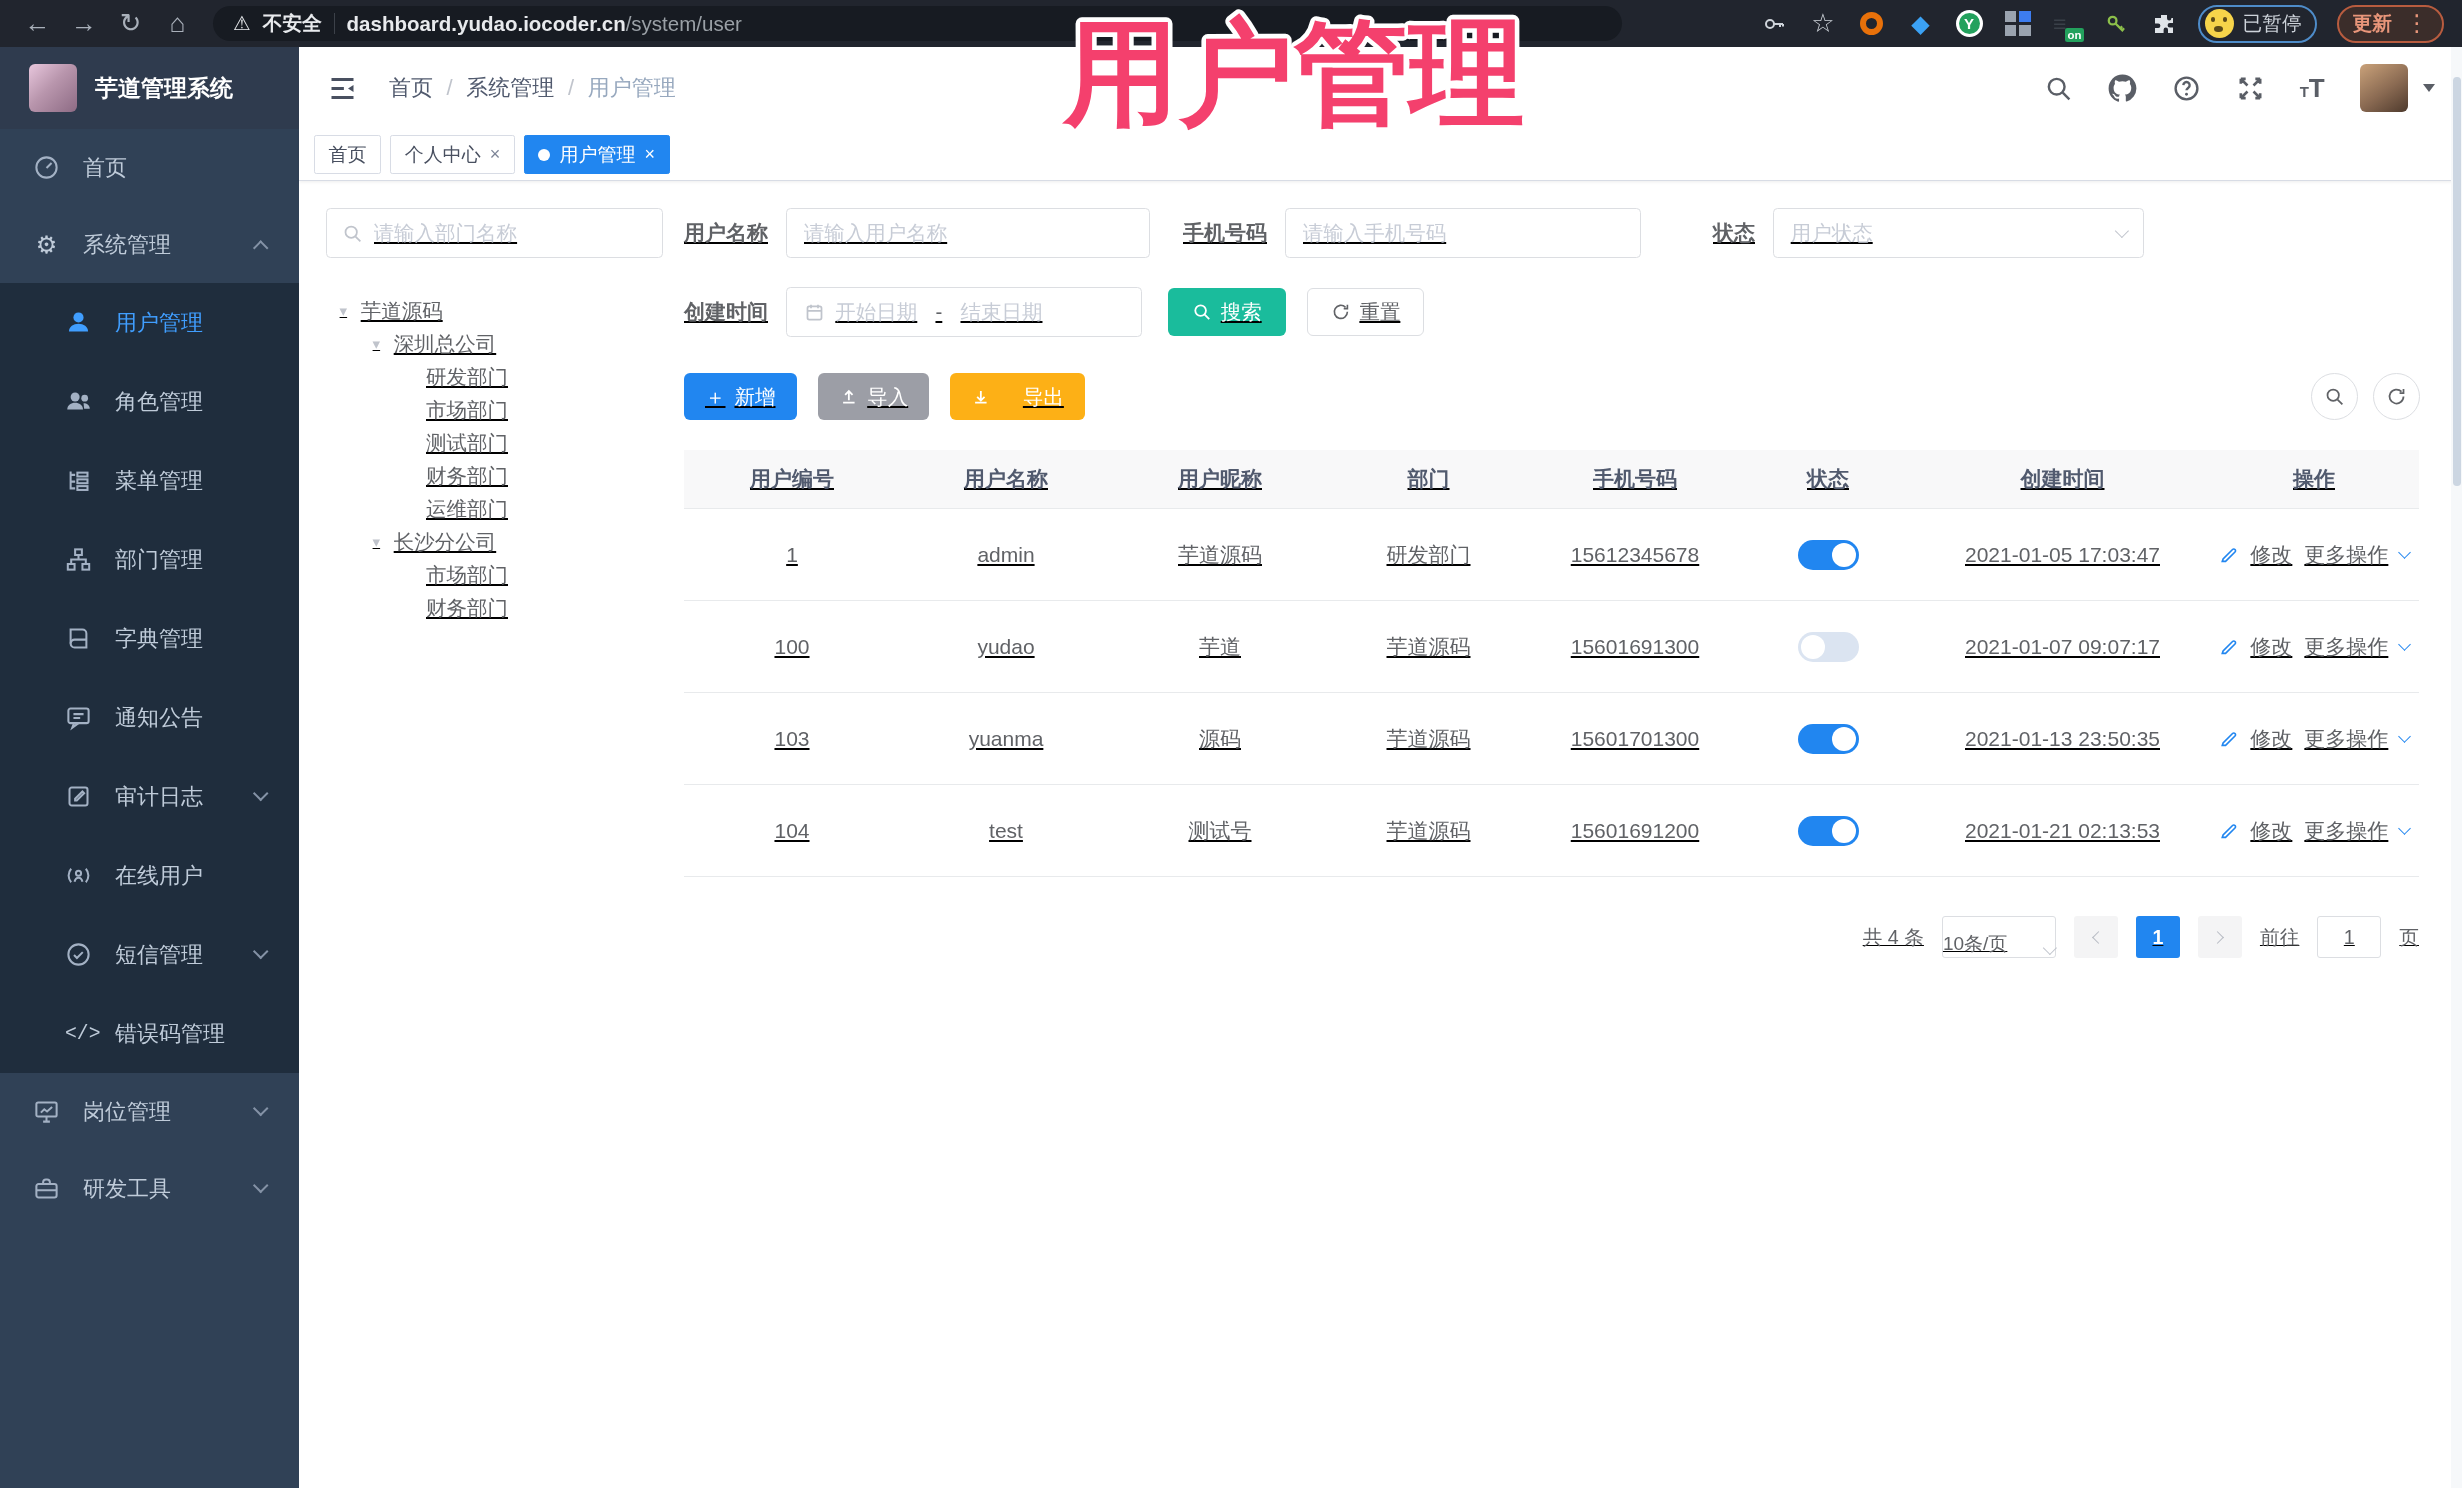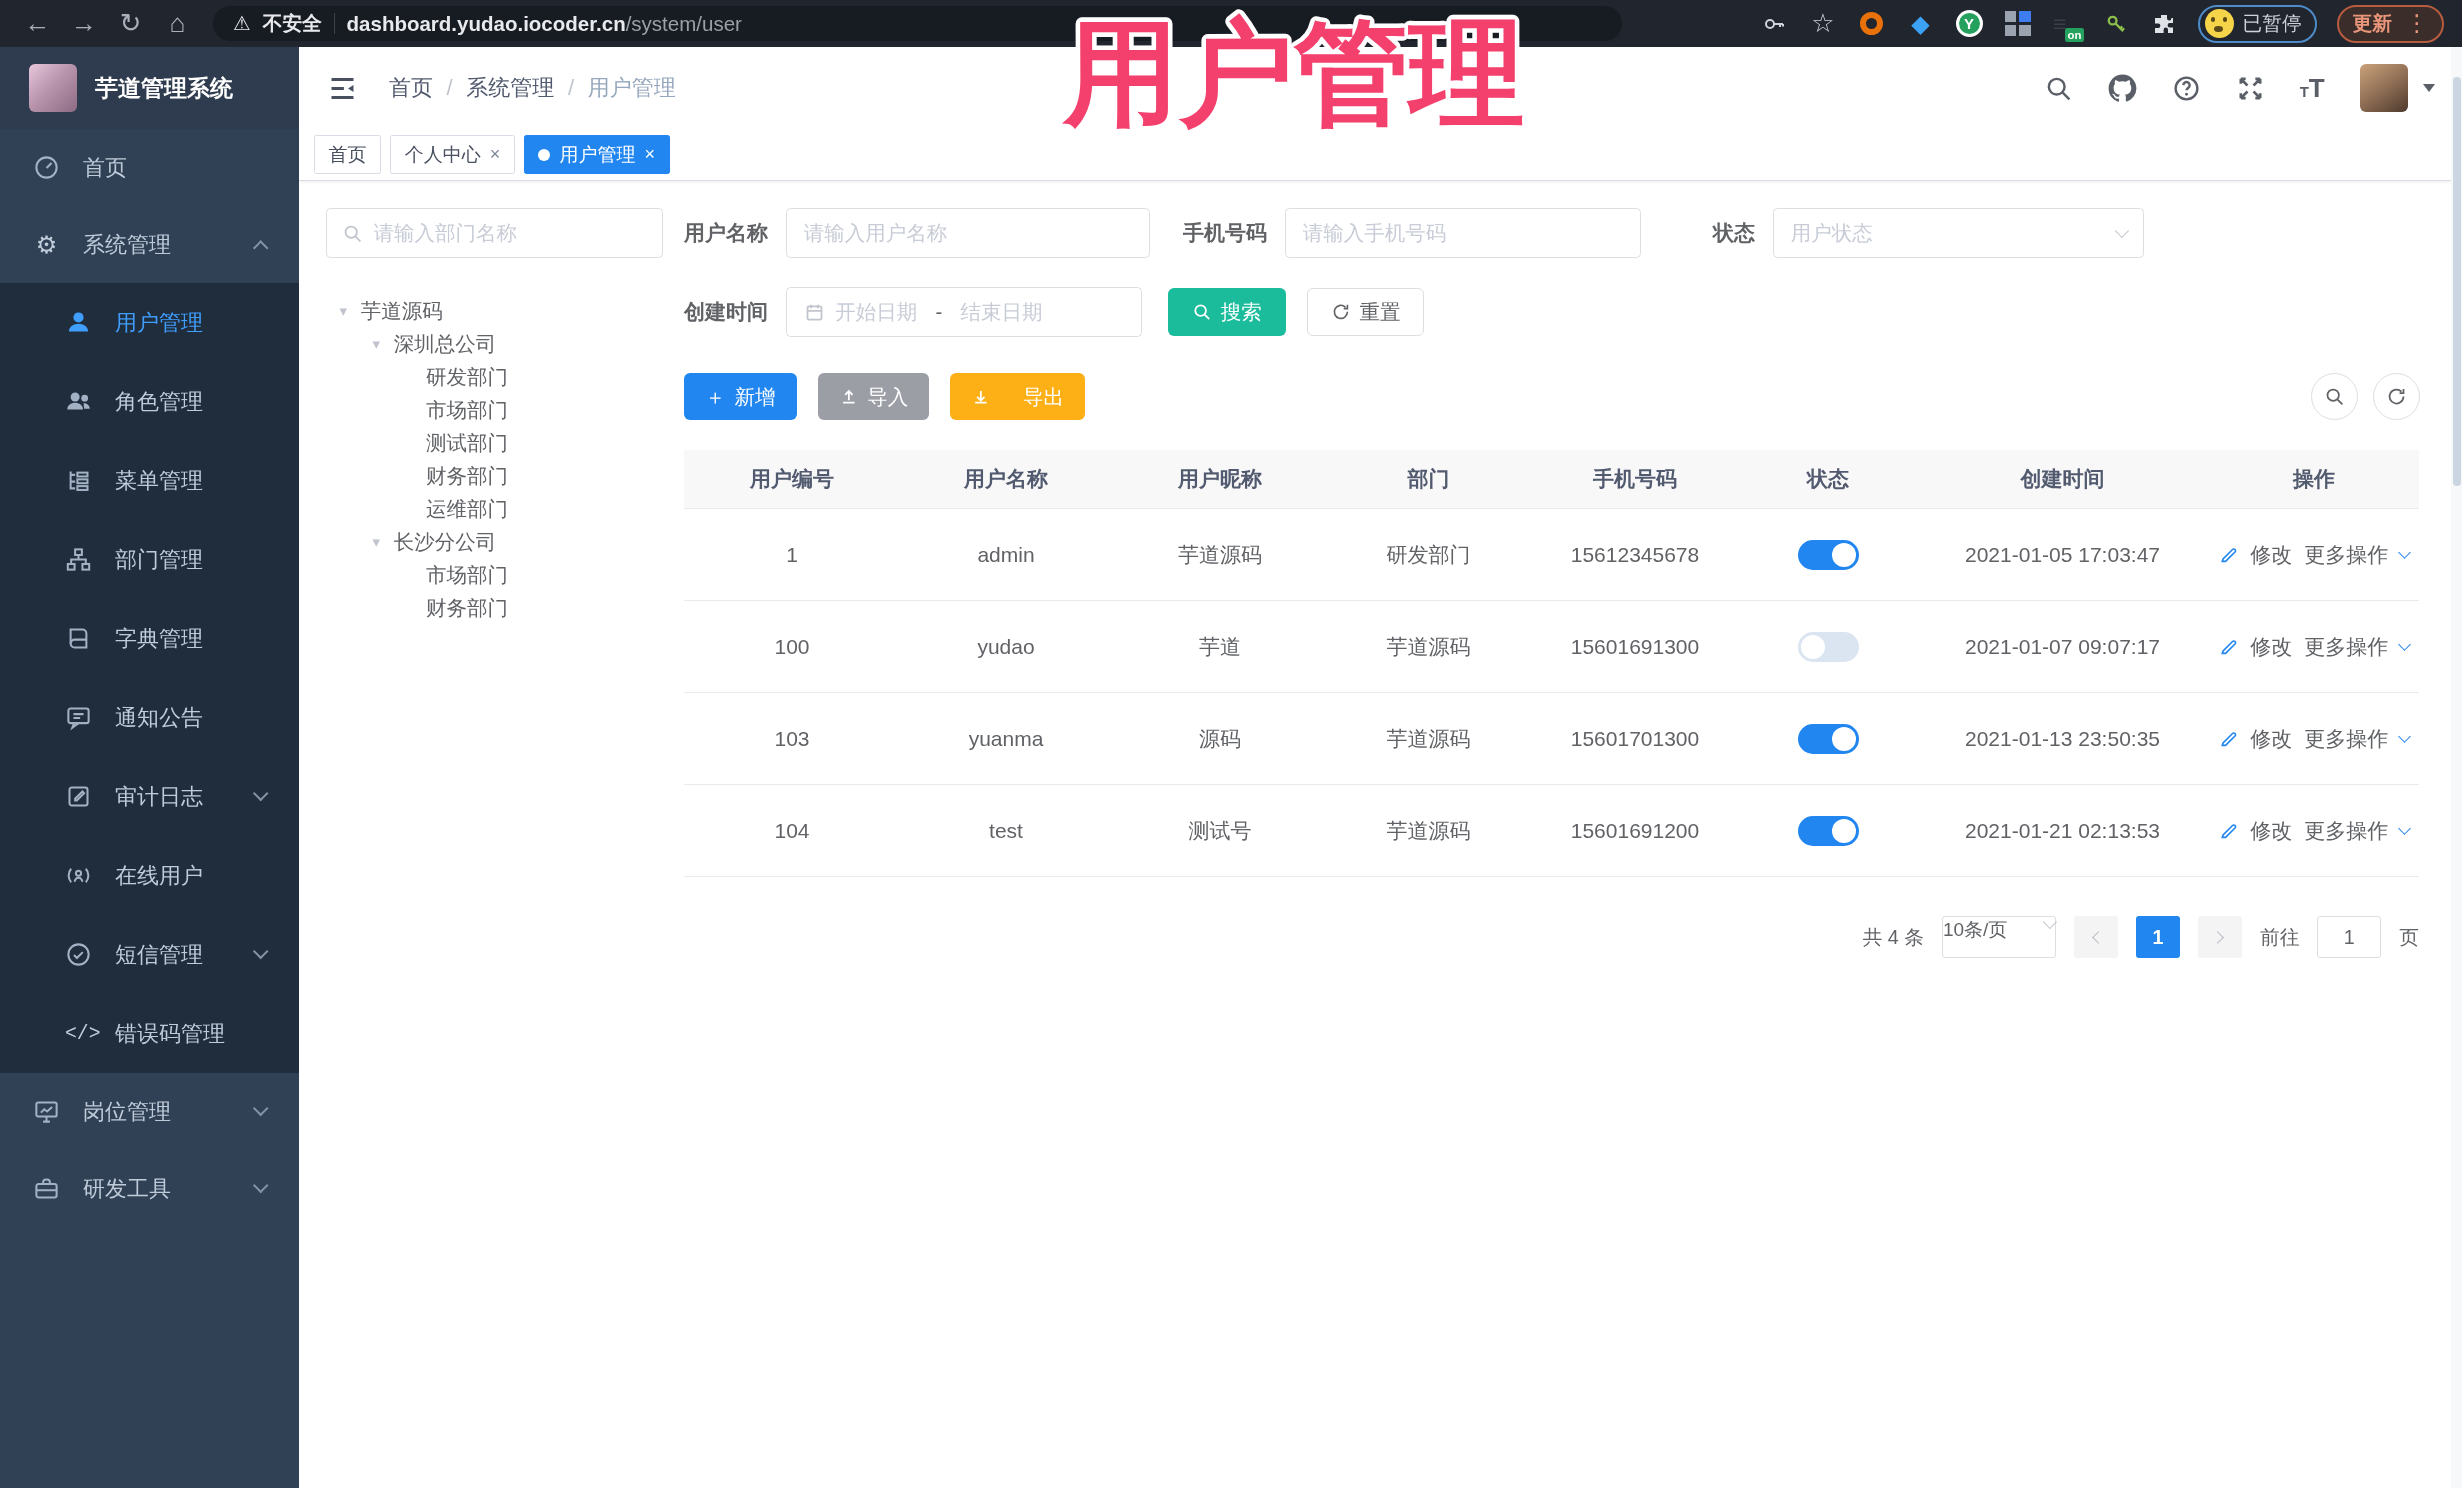--- a/index.html
+++ b/index.html
@@ -83,21 +83,21 @@
   .tabbar { height:52px; border-bottom:0.8px solid #d8dce5; box-shadow:0 1.5px 3px rgba(0,0,0,.06);
     display:flex; align-items:center; gap:9px; padding:0 15px; background:#fff; position:relative; z-index:2; }
   .tab { height:39px; border:0.8px solid #d8dce5; background:#fff; color:#495060; font-size:19px;
     display:flex; align-items:center; gap:9px; padding:0 13.6px; border-radius:2.3px; cursor:pointer; }
   .tab .x { font-size:18px; color:#7d8597; }
   .tab.active { background:#2186f0; border-color:#2186f0; color:#fff; }
   .tab.active .x { color:#fff; }
   .dot { width:12px; height:12px; border-radius:50%; background:#fff; }
 
   
-  .content { flex:1; display:flex; gap:21px; padding:27px 42px 0 27px; background:#fff; }
+  .content { flex:1; display:flex; gap:21px; padding:27px 42px 0 27px; background:#fff;text-decoration:underline; }
   .treecol { width:337px; flex-shrink:0; }
   .tsearch { height:50px; border:0.8px solid #dcdee2; border-radius:4.5px; display:flex;
     align-items:center; gap:10.6px; padding:0 15px; color:#c0c4cc; }
   .tsearch input { border:none; outline:none; flex:1; font-size:20.5px; color:#606266;
     font-family:inherit; }
   .tsearch input::placeholder { color:#c7ccd6; }
   .sico { width:21px; height:21px; color:#c0c4cc; flex-shrink:0; }
   .tree { margin-top:36px; }
   .tnode { height:33px; display:flex; align-items:center; gap:9px; font-size:20.5px; color:#606266; cursor:pointer; }
   .tnode .tcaret { color:#c0c4cc; font-size:15px; width:16.7px; text-align:center; }
@@ -146,21 +146,21 @@
   .sw.off { background:#dbe4f1; }
   .sw.off:after { right:auto; left:3px; }
   .ops { color:#2186f0; gap:12px; cursor:pointer; }
   .ops .bic { width:19.7px; height:19.7px; }
   .opchev { width:9px; height:9px; border-right:1.9px solid #2186f0; border-bottom:1.9px solid #2186f0;
     transform:rotate(45deg); margin-bottom:4.5px; }
 
   .pager { margin-top:39px; width:1735px; display:flex; align-items:center; justify-content:flex-end;
     gap:18px; font-size:19.7px; color:#606266; }
   .psel { width:114px; height:42px; border:0.8px solid #dcdee2; border-radius:3px; display:flex;
-    align-items:flex-start; justify-content:center; gap:9px; color:#606266; font-size:19px; cursor:pointer; }
+    align-items:flex-end; justify-content:center; gap:9px; color:#606266; font-size:19px; cursor:pointer; }
   .pbtn { width:44px; height:42px; background:#f4f4f5; border-radius:3px; display:flex;
     align-items:center; justify-content:center; cursor:pointer; }
   .pbtn .chevp { width:9px; height:9px; border-right:1.9px solid #b6bac3; border-bottom:1.9px solid #b6bac3; }
   .chevl { transform:rotate(135deg); margin-left:4.5px; }
   .chevr { transform:rotate(-45deg); margin-right:4.5px; }
   .pcur { width:44px; height:42px; background:#2186f0; border-radius:3px; color:#fff;
     font-weight:700; display:flex; align-items:center; justify-content:center; }
   .goto { width:64px; height:42px; border:0.8px solid #dcdee2; border-radius:3px; text-align:center;
     font-size:19.7px; color:#606266; outline:none; font-family:inherit; }
 

